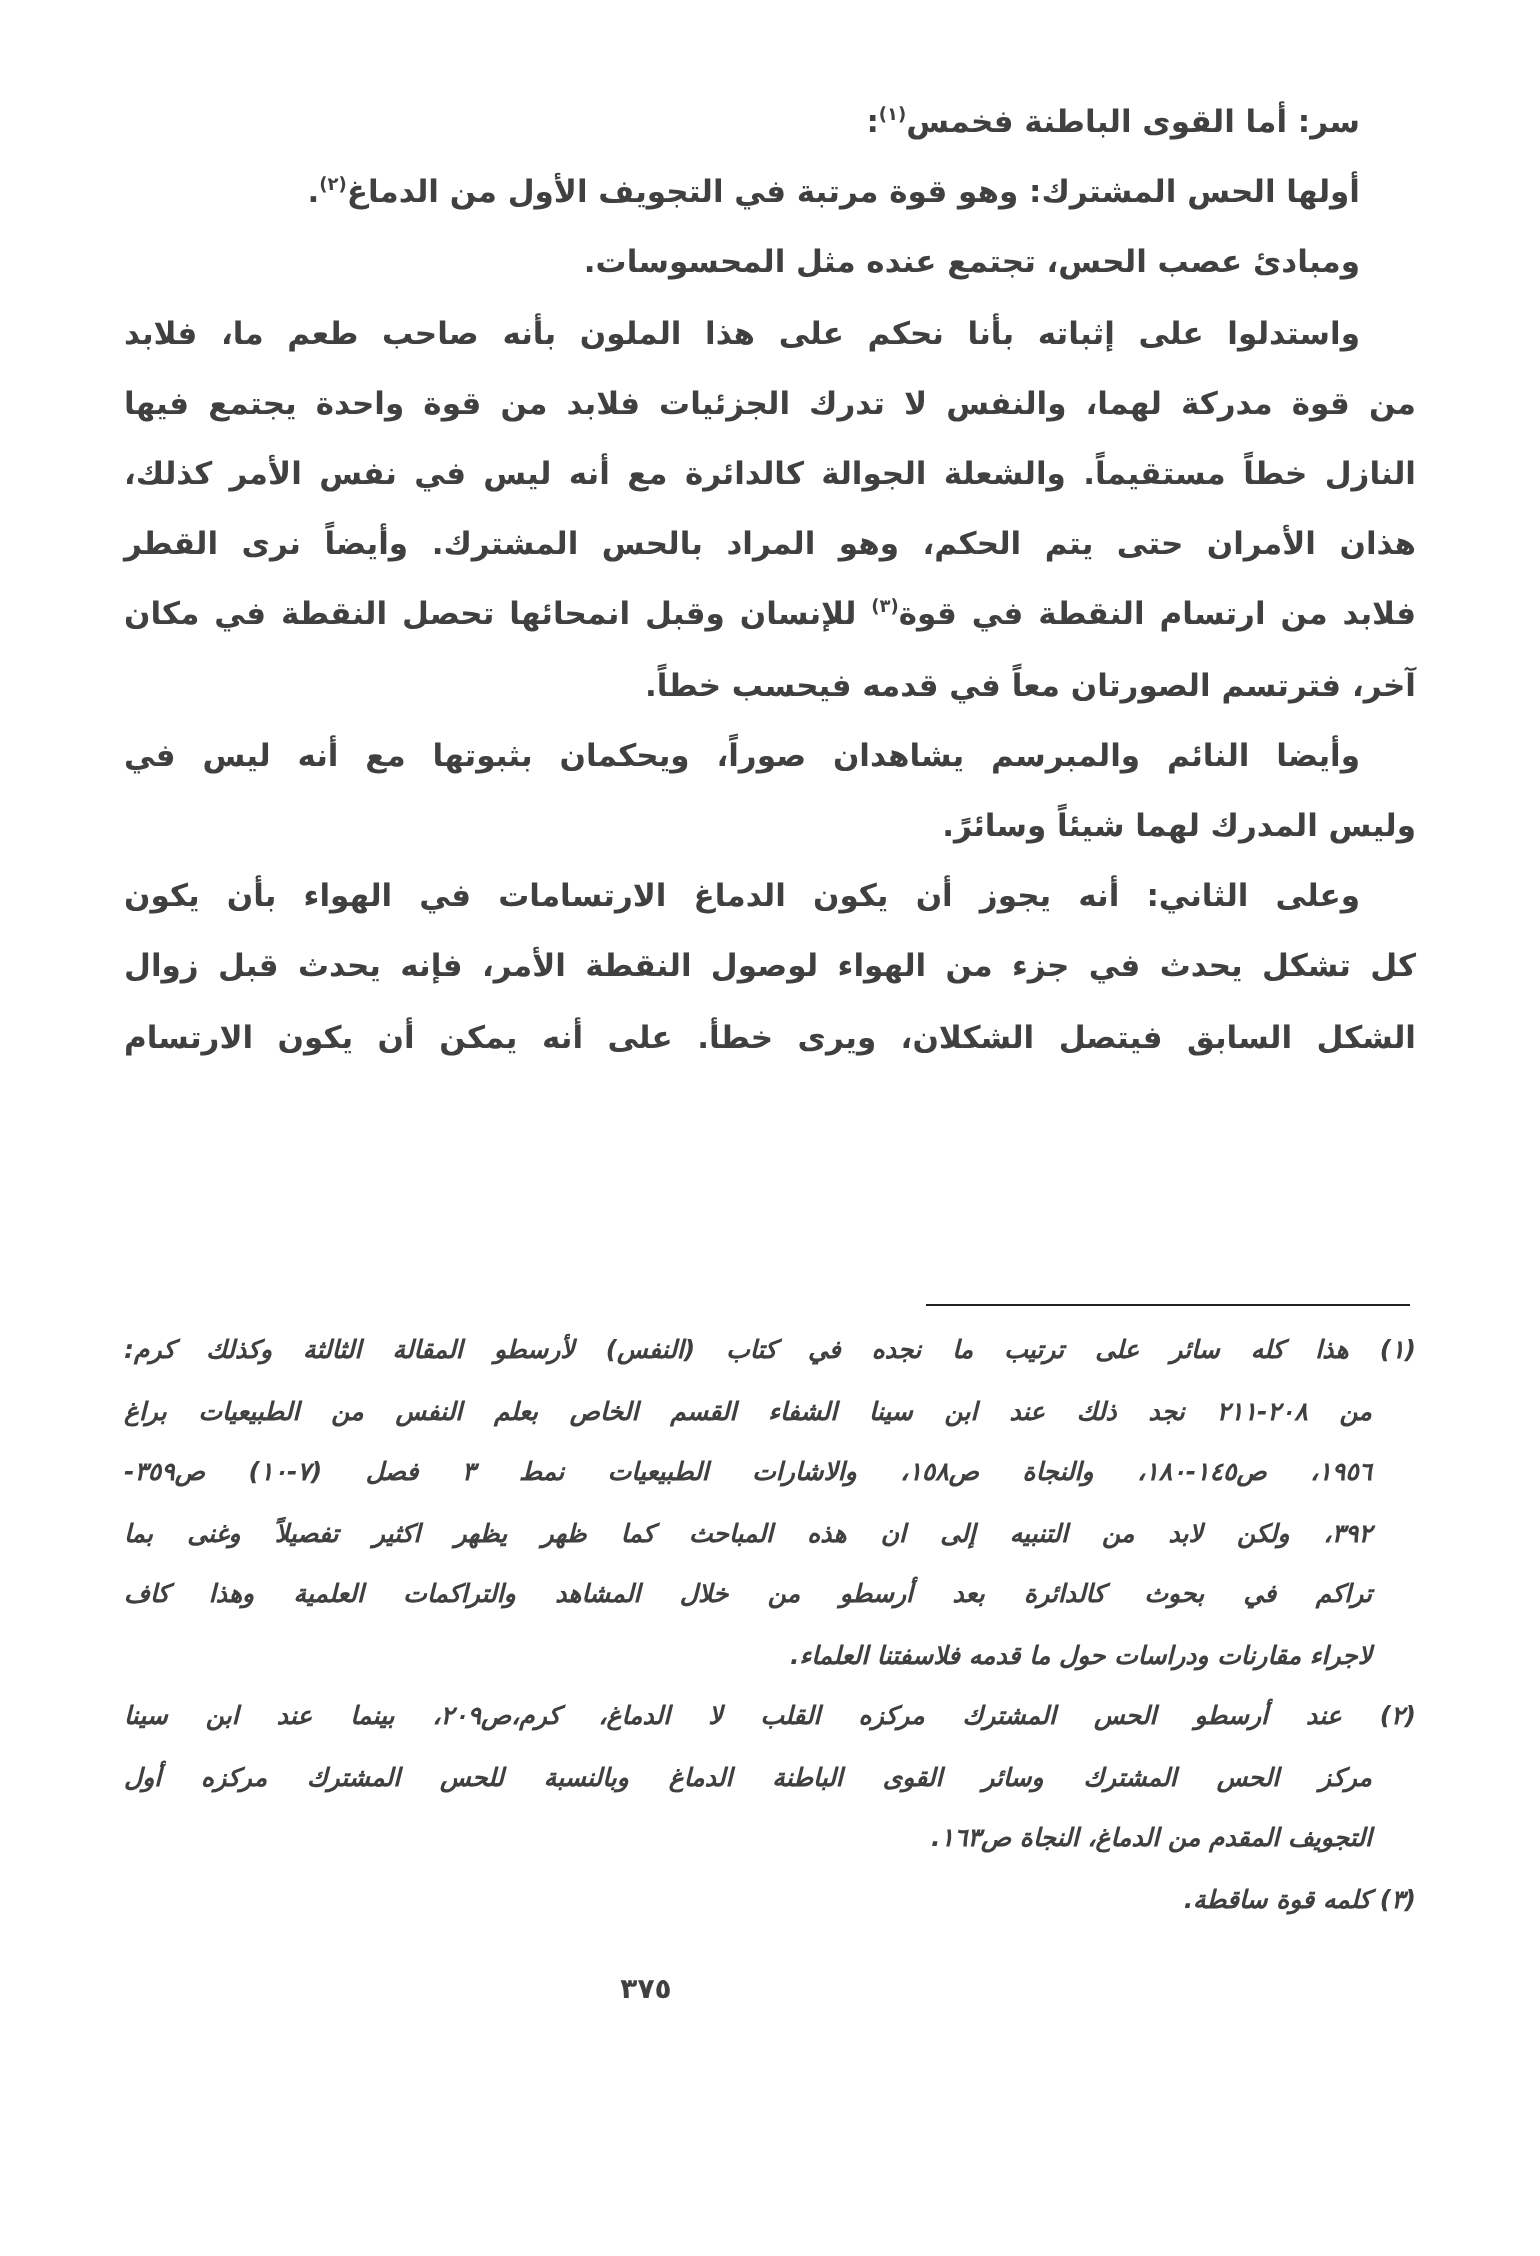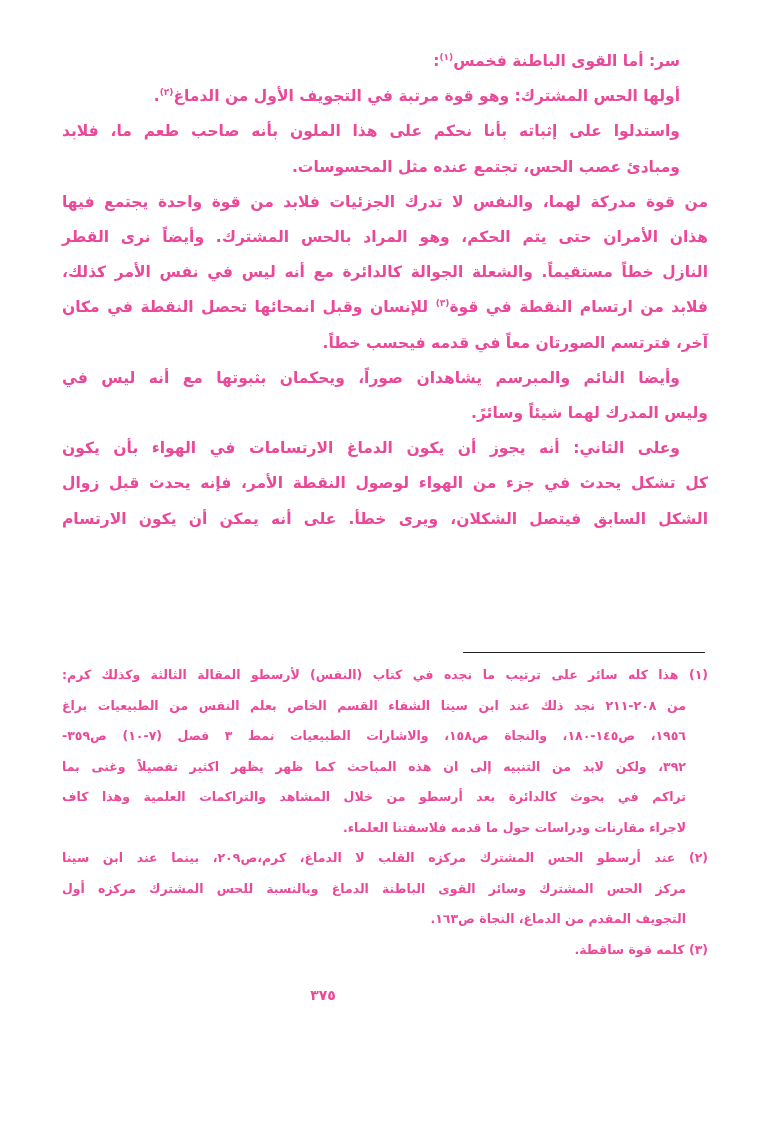--- a/index.html
+++ b/index.html
@@ -1,56 +1,56 @@
 <!DOCTYPE html>
 <html><head>
 <meta charset="utf-8">
 <style>
   html, body { margin: 0; padding: 0; background: #ffffff; }
   body { width: 770px; height: 1128px; position: relative; overflow: hidden; }
   .page {
     position: absolute; left: 0; top: 0; width: 770px; height: 1128px;
-    direction: rtl; color: #ec4899; font-family: "DejaVu Sans", sans-serif;
+    direction: rtl; color: #404040; font-family: "DejaVu Sans", sans-serif;
   }
   .main {
     position: absolute; right: 62px; left: 62px; top: 44px;
     font-size: 15.5px; line-height: 35.2px; font-weight: bold;
   }
   .main p { margin: 0; text-align: justify; text-align-last: right; }
   .main p.full { text-align-last: justify; }
   .indent { padding-right: 28px; }
   sup { font-size: 9px; line-height: 0; vertical-align: super; }
   .sep {
     position: absolute; top: 652px; left: 463px; width: 242px; height: 1px; background: #222;
   }
   .notes {
     position: absolute; right: 62px; left: 62px; top: 660px;
-    font-size: 12.5px; line-height: 30.5px; font-weight: bold;
+    font-size: 12.5px; line-height: 30.5px; font-weight: bold; font-style: italic;
   }
   .notes p { margin: 0; text-align: justify; text-align-last: right; }
   .notes p.full { text-align-last: justify; }
   .notes .cont { padding-right: 22px; }
   .pagenum {
     position: absolute; top: 987px; left: 0; width: 646px; text-align: center;
     font-size: 14px; font-weight: bold; direction: rtl;
   }
 </style>
 </head>
 <body>
 
 <div class="page">
 
   <div class="main">
     <p class="indent"><span>سر: أما القوى الباطنة فخمس</span><sup>(١)</sup><span>:</span></p>
     <p class="indent"><span>أولها الحس المشترك: وهو قوة مرتبة في التجويف الأول من الدماغ</span><sup>(٢)</sup><span>.</span></p>
+    <p class="indent">ومبادئ عصب الحس، تجتمع عنده مثل المحسوسات.</p>
     <p class="indent full">واستدلوا على إثباته بأنا نحكم على هذا الملون بأنه صاحب طعم ما، فلابد</p>
-    <p class="indent">ومبادئ عصب الحس، تجتمع عنده مثل المحسوسات.</p>
     <p class="full">من قوة مدركة لهما، والنفس لا تدرك الجزئيات فلابد من قوة واحدة يجتمع فيها</p>
+    <p class="full">النازل خطاً مستقيماً. والشعلة الجوالة كالدائرة مع أنه ليس في نفس الأمر كذلك،</p>
     <p class="full">هذان الأمران حتى يتم الحكم، وهو المراد بالحس المشترك. وأيضاً نرى القطر</p>
-    <p class="full">النازل خطاً مستقيماً. والشعلة الجوالة كالدائرة مع أنه ليس في نفس الأمر كذلك،</p>
     <p class="full"><span>فلابد من ارتسام النقطة في قوة</span><sup>(٣)</sup> <span>للإنسان وقبل انمحائها تحصل النقطة في مكان</span></p>
     <p>آخر، فترتسم الصورتان معاً في قدمه فيحسب خطاً.</p>
     <p class="indent full">وأيضا النائم والمبرسم يشاهدان صوراً، ويحكمان بثبوتها مع أنه ليس في</p>
     <p>وليس المدرك لهما شيئاً وسائرً.</p>
     <p class="indent full">وعلى الثاني: أنه يجوز أن يكون الدماغ الارتسامات في الهواء بأن يكون</p>
     <p class="full">كل تشكل يحدث في جزء من الهواء لوصول النقطة الأمر، فإنه يحدث قبل زوال</p>
     <p class="full">الشكل السابق فيتصل الشكلان، ويرى خطأ. على أنه يمكن أن يكون الارتسام</p>
   </div>
 
   <div class="sep"></div>

